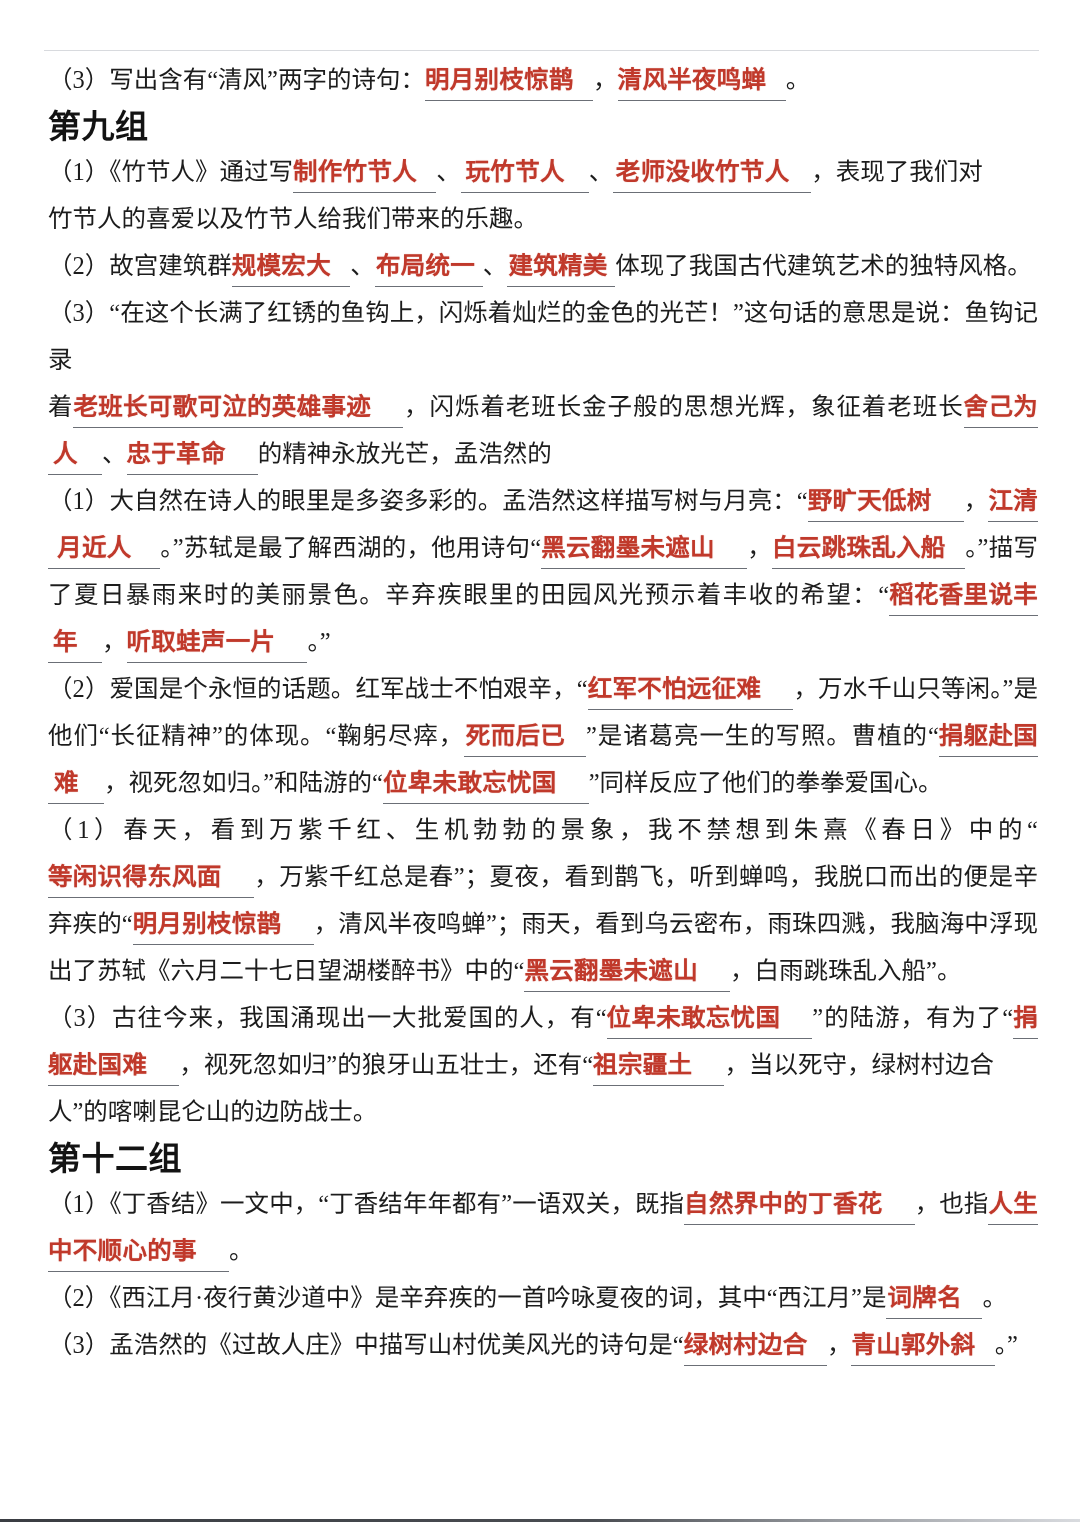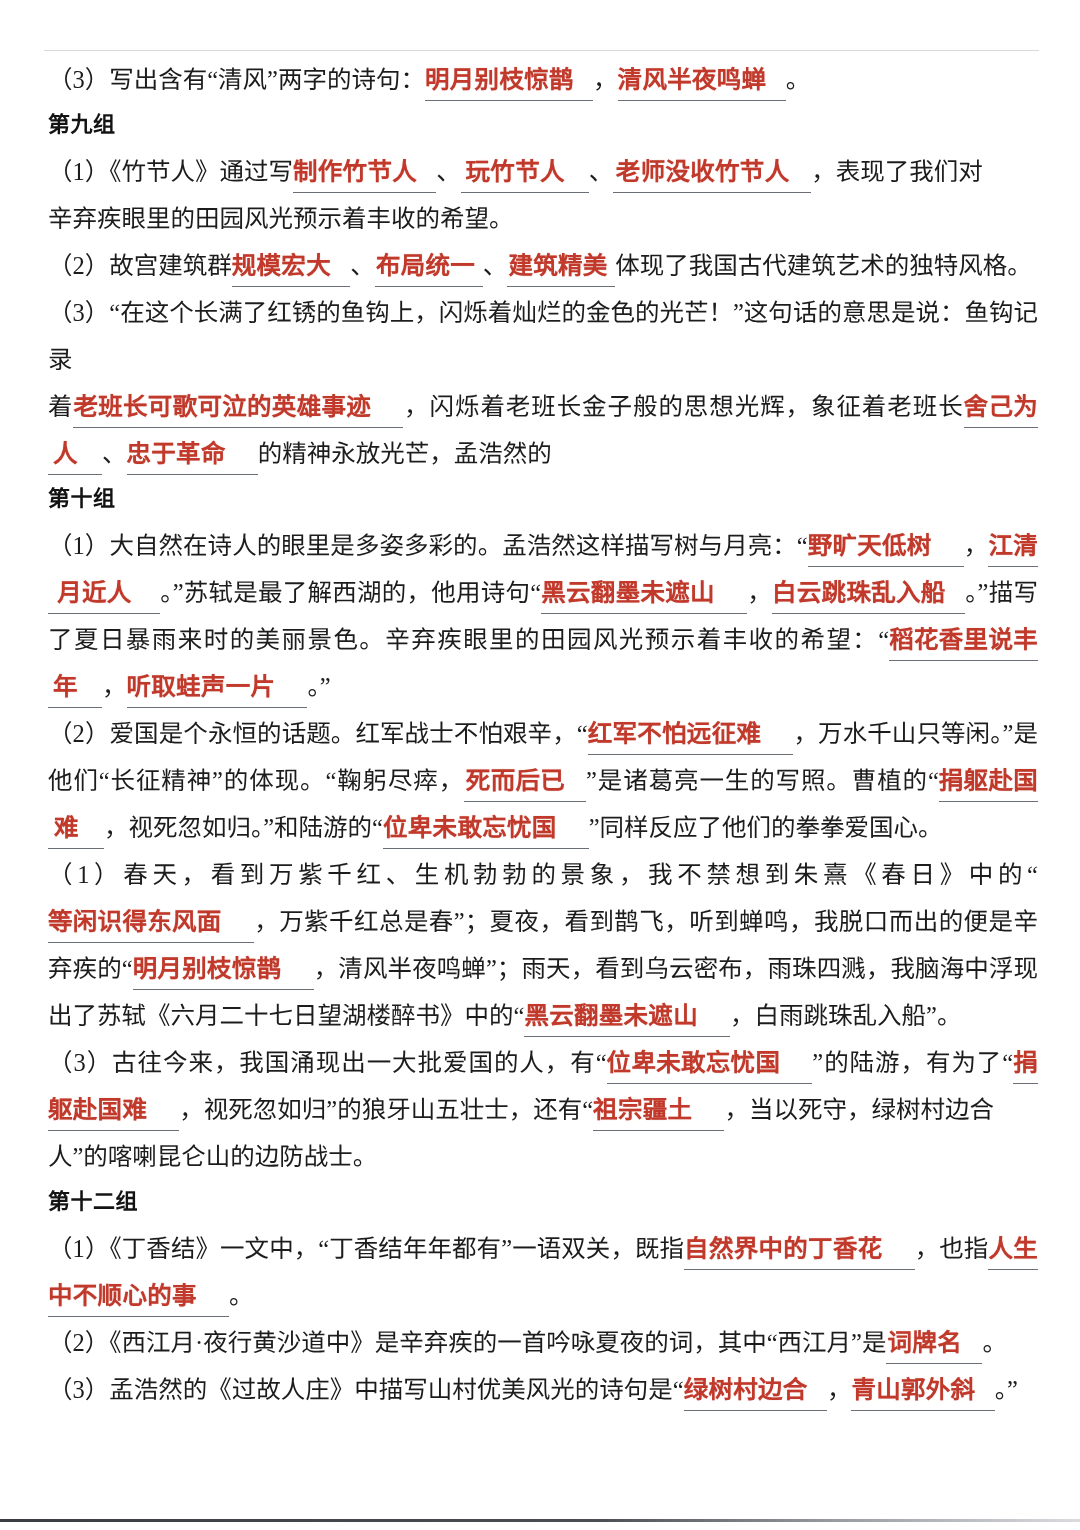--- a/index.html
+++ b/index.html
@@ -48,28 +48,28 @@
 
   .content {
     position: absolute;
     left: 48px;
     top: 56px;
     width: 990px;
   }
 
   
   .group-title {
-    font-size: 22px;
+    font-size: 33px;
     font-weight: 700;
     line-height: 41px;
     letter-spacing: 0.5px;
     color: #131313;
     margin: 0;
     padding: 3px 0 1px 0;
-    font-family: Liberation Mono, monospace;
+    font-family: Liberation Sans, sans-serif;
   }
 
   .para {
     font-size: 24.5px;
     line-height: 47px;
     color: #1c1c1c;
     margin: 0;
     text-align: justify;
     text-justify: inter-character;
     letter-spacing: 0px;
@@ -108,32 +108,31 @@
 
   <div class="content">
 
     <p class="para">
       <span>（3）写出含有“清风”两字的诗句：</span><span class="ans" style="min-width:168px">明月别枝惊鹊</span><span>，</span><span class="ans" style="min-width:168px">清风半夜鸣蝉</span><span>。</span>
     </p>
 
     <h2 class="group-title">第九组</h2>
 
     <p class="para">
-      <span>（1）《竹节人》通过写</span><span class="ans" style="min-width:142px">制作竹节人</span><span>、</span><span class="ans" style="min-width:128px">玩竹节人</span><span>、</span><span class="ans" style="min-width:198px">老师没收竹节人</span><span>，表现了我们对</span><span class="ln">辛弃疾眼里的田园风光预示着丰收的希望。</span>
+      <span>（1）《竹节人》通过写</span><span class="ans" style="min-width:142px">制作竹节人</span><span>、</span><span class="ans" style="min-width:128px">玩竹节人</span><span>、</span><span class="ans" style="min-width:198px">老师没收竹节人</span><span>，表现了我们对</span><span class="ln">竹节人的喜爱以及竹节人给我们带来的乐趣。</span>
     </p>
 
     <p class="para">
       <span>（2）故宫建筑群</span><span class="ans" style="min-width:118px">规模宏大</span><span>、</span><span class="ans tight" style="min-width:108px">布局统一</span><span>、</span><span class="ans tight" style="min-width:108px">建筑精美</span><span>体现了我国古代建筑艺术的独特风格。</span>
     </p>
 
     <p class="para">
       <span class="ln">（3）“在这个长满了红锈的鱼钩上，闪烁着灿烂的金色的光芒！”这句话的意思是说：鱼钩记录</span><span>着</span><span class="ans wide" style="min-width:296px">老班长可歌可泣的英雄事迹</span><span>，闪烁着老班长金子般的思想光辉，象征着老班长</span><span class="ans none">舍己为</span><span class="ans" style="min-width:54px">人</span><span>、</span><span class="ans wide" style="min-width:112px">忠于革命</span><span>的精神永放光芒，孟浩然的</span>
     </p>
 
-    <h2 class="group-title">第十组</h2>
 
     <p class="para">
       <span>（1）大自然在诗人的眼里是多姿多彩的。孟浩然这样描写树与月亮：“</span><span class="ans wide" style="min-width:136px">野旷天低树</span><span>，</span><span class="ans none">江清</span><span class="ans" style="min-width:112px">月近人</span><span>。”苏轼是最了解西湖的，他用诗句“</span><span class="ans wide" style="min-width:186px">黑云翻墨未遮山</span><span>，</span><span class="ans" style="min-width:186px">白云跳珠乱入船</span><span>。”</span><span>描写了夏日暴雨来时的美丽景色。辛弃疾眼里的田园风光预示着丰收的希望：“</span><span class="ans none">稻花香里说丰</span><span class="ans" style="min-width:54px">年</span><span>，</span><span class="ans wide" style="min-width:160px">听取蛙声一片</span><span>。”</span>
     </p>
 
     <p class="para">
       <span>（2）爱国是个永恒的话题。红军战士不怕艰辛，“</span><span class="ans wide" style="min-width:190px">红军不怕远征难</span><span>，万水千山只等闲。”是</span><span>他们“长征精神”的体现。“鞠躬尽瘁，</span><span class="ans" style="min-width:122px">死而后已</span><span>”是诸葛亮一生的写照。曹植的“</span><span class="ans none">捐躯赴国</span><span class="ans" style="min-width:56px">难</span><span>，视死忽如归。”和陆游的“</span><span class="ans wide" style="min-width:186px">位卑未敢忘忧国</span><span>”同样反应了他们的拳拳爱国心。</span>
     </p>
 
 

